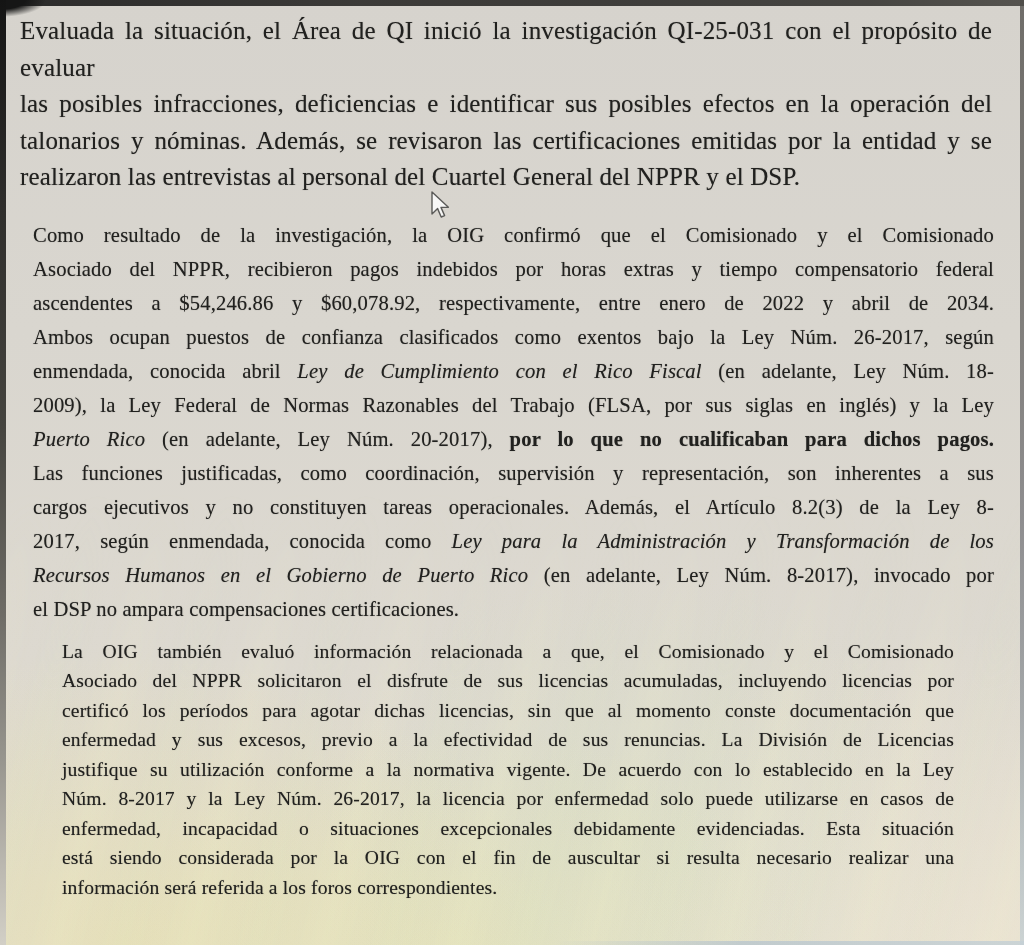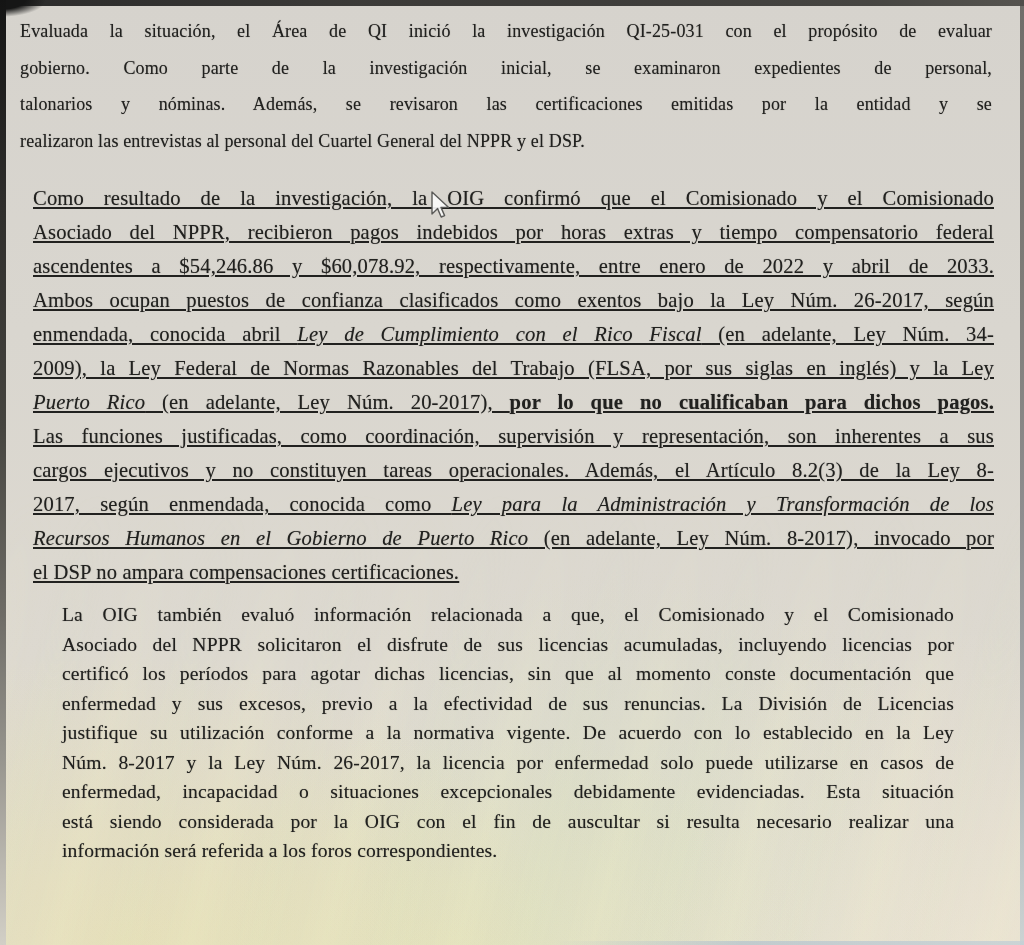--- a/index.html
+++ b/index.html
@@ -32,48 +32,48 @@
   .edge-left{position:absolute;top:0;left:0;width:6px;height:100%;
     background:linear-gradient(180deg,#141414 0%,#2f2e2c 22%,#45443f 45%,#6e6c66 65%,#96948d 80%,#bcb9b1 92%,#d2cfc6 100%);}
   .edge-right{position:absolute;top:0;right:0;width:4px;height:100%;opacity:.75;
     background:linear-gradient(180deg,#4d4b48 0%,#605e5b 30%,#75757a 55%,#8f959b 75%,#aeb9c0 90%,#c3ced4 100%);}
   .edge-bottom-right{position:absolute;bottom:0;right:0;width:46%;height:4px;
     background:linear-gradient(90deg,rgba(184,198,206,0) 0%,#b9c6ce 40%,#c4d0d6 100%);opacity:.8;}
 
   #doc{position:absolute;top:0;left:18px;width:990px;color:#21211f;
     text-shadow:0 0 1px rgba(62,60,55,0.5);filter:blur(0.22px);}
   .para{box-sizing:border-box;}
-  .p0{padding:13px 16px 0 2px;font-size:18px;line-height:36.5px;}
-  .p1{margin-top:22px;padding:0 14px 0 15px;font-size:20.6px;line-height:34px;text-decoration:underline;}
+  .p0{padding:13px 16px 0 2px;font-size:25px;line-height:36.5px;}
+  .p1{margin-top:22px;padding:0 14px 0 15px;font-size:20.6px;line-height:34px;}
   .p2{margin-top:11px;padding:0 54px 0 44px;font-size:19.6px;line-height:29.5px;}
   .line{text-align:justify;text-align-last:justify;letter-spacing:0.15px;}
   .line.last{text-align-last:left;}
   .r-i{font-style:italic;}
   .r-b{font-weight:bold;}
 
   .cursor{position:absolute;left:428px;top:190px;width:24px;height:32px;pointer-events:none;}
 </style>
 </head>
 <body>
 
 <div class="glare"></div>
 
 <div id="doc">
     <div class="para p0">
       <div class="line"><span class="r-n">Evaluada la situación, el Área de QI inició la investigación QI-25-031 con el propósito de evaluar</span></div>
-      <div class="line"><span class="r-n">gobierno. Como parte de la investigación inicial, se examinaron expedientes de personal,</span></div>
+      <div class="line"><span class="r-n">las posibles infracciones, deficiencias e identificar sus posibles efectos en la operación del</span></div>
       <div class="line"><span class="r-n">talonarios y nóminas. Además, se revisaron las certificaciones emitidas por la entidad y se</span></div>
       <div class="line last"><span class="r-n">realizaron las entrevistas al personal del Cuartel General del NPPR y el DSP.</span></div>
     </div>
     <div class="para p1">
       <div class="line"><span class="r-n">Como resultado de la investigación, la OIG confirmó que el Comisionado y el Comisionado</span></div>
       <div class="line"><span class="r-n">Asociado del NPPR, recibieron pagos indebidos por horas extras y tiempo compensatorio federal</span></div>
-      <div class="line"><span class="r-n">ascendentes a $54,246.86 y $60,078.92, respectivamente, entre enero de 2022 y abril de 2033.</span></div>
+      <div class="line"><span class="r-n">ascendentes a $54,246.86 y $60,078.92, respectivamente, entre enero de 2022 y abril de 2034.</span></div>
       <div class="line"><span class="r-n">Ambos ocupan puestos de confianza clasificados como exentos bajo la Ley Núm. 26-2017, según</span></div>
-      <div class="line"><span class="r-n">enmendada, conocida abril </span><span class="r-i">Ley de Cumplimiento con el Rico Fiscal</span><span class="r-n"> (en adelante, Ley Núm. 34-</span></div>
+      <div class="line"><span class="r-n">enmendada, conocida abril </span><span class="r-i">Ley de Cumplimiento con el Rico Fiscal</span><span class="r-n"> (en adelante, Ley Núm. 18-</span></div>
       <div class="line"><span class="r-n">2009), la Ley Federal de Normas Razonables del Trabajo (FLSA, por sus siglas en inglés) y la Ley</span></div>
       <div class="line"><span class="r-i">Puerto Rico</span><span class="r-n"> (en adelante, Ley Núm. 20-2017), </span><span class="r-b">por lo que no cualificaban para dichos pagos.</span></div>
       <div class="line"><span class="r-n">Las funciones justificadas, como coordinación, supervisión y representación, son inherentes a sus</span></div>
       <div class="line"><span class="r-n">cargos ejecutivos y no constituyen tareas operacionales. Además, el Artículo 8.2(3) de la Ley 8-</span></div>
       <div class="line"><span class="r-n">2017, según enmendada, conocida como </span><span class="r-i">Ley para la Administración y Transformación de los</span></div>
       <div class="line"><span class="r-i">Recursos Humanos en el Gobierno de Puerto Rico</span><span class="r-n"> (en adelante, Ley Núm. 8-2017), invocado por</span></div>
       <div class="line last"><span class="r-n">el DSP no ampara compensaciones certificaciones.</span></div>
     </div>
     <div class="para p2">
       <div class="line"><span class="r-n">La OIG también evaluó información relacionada a que, el Comisionado y el Comisionado</span></div>

